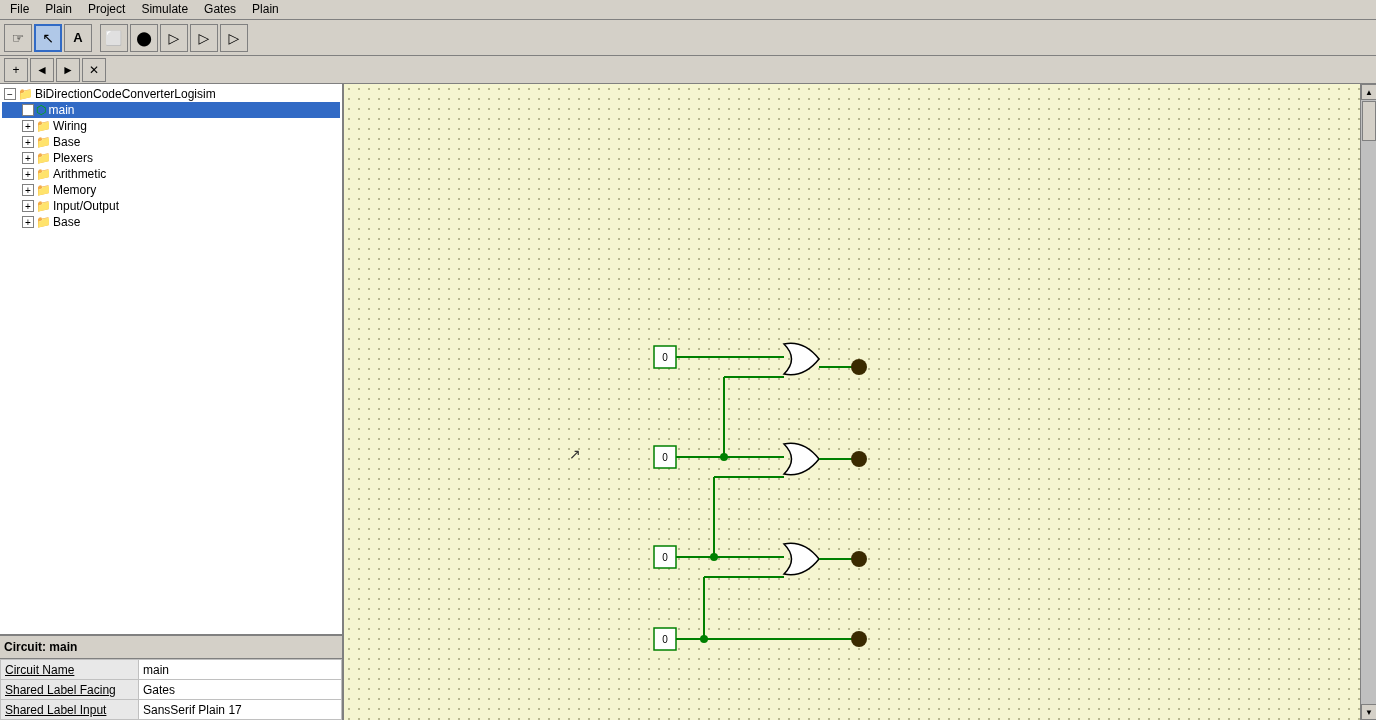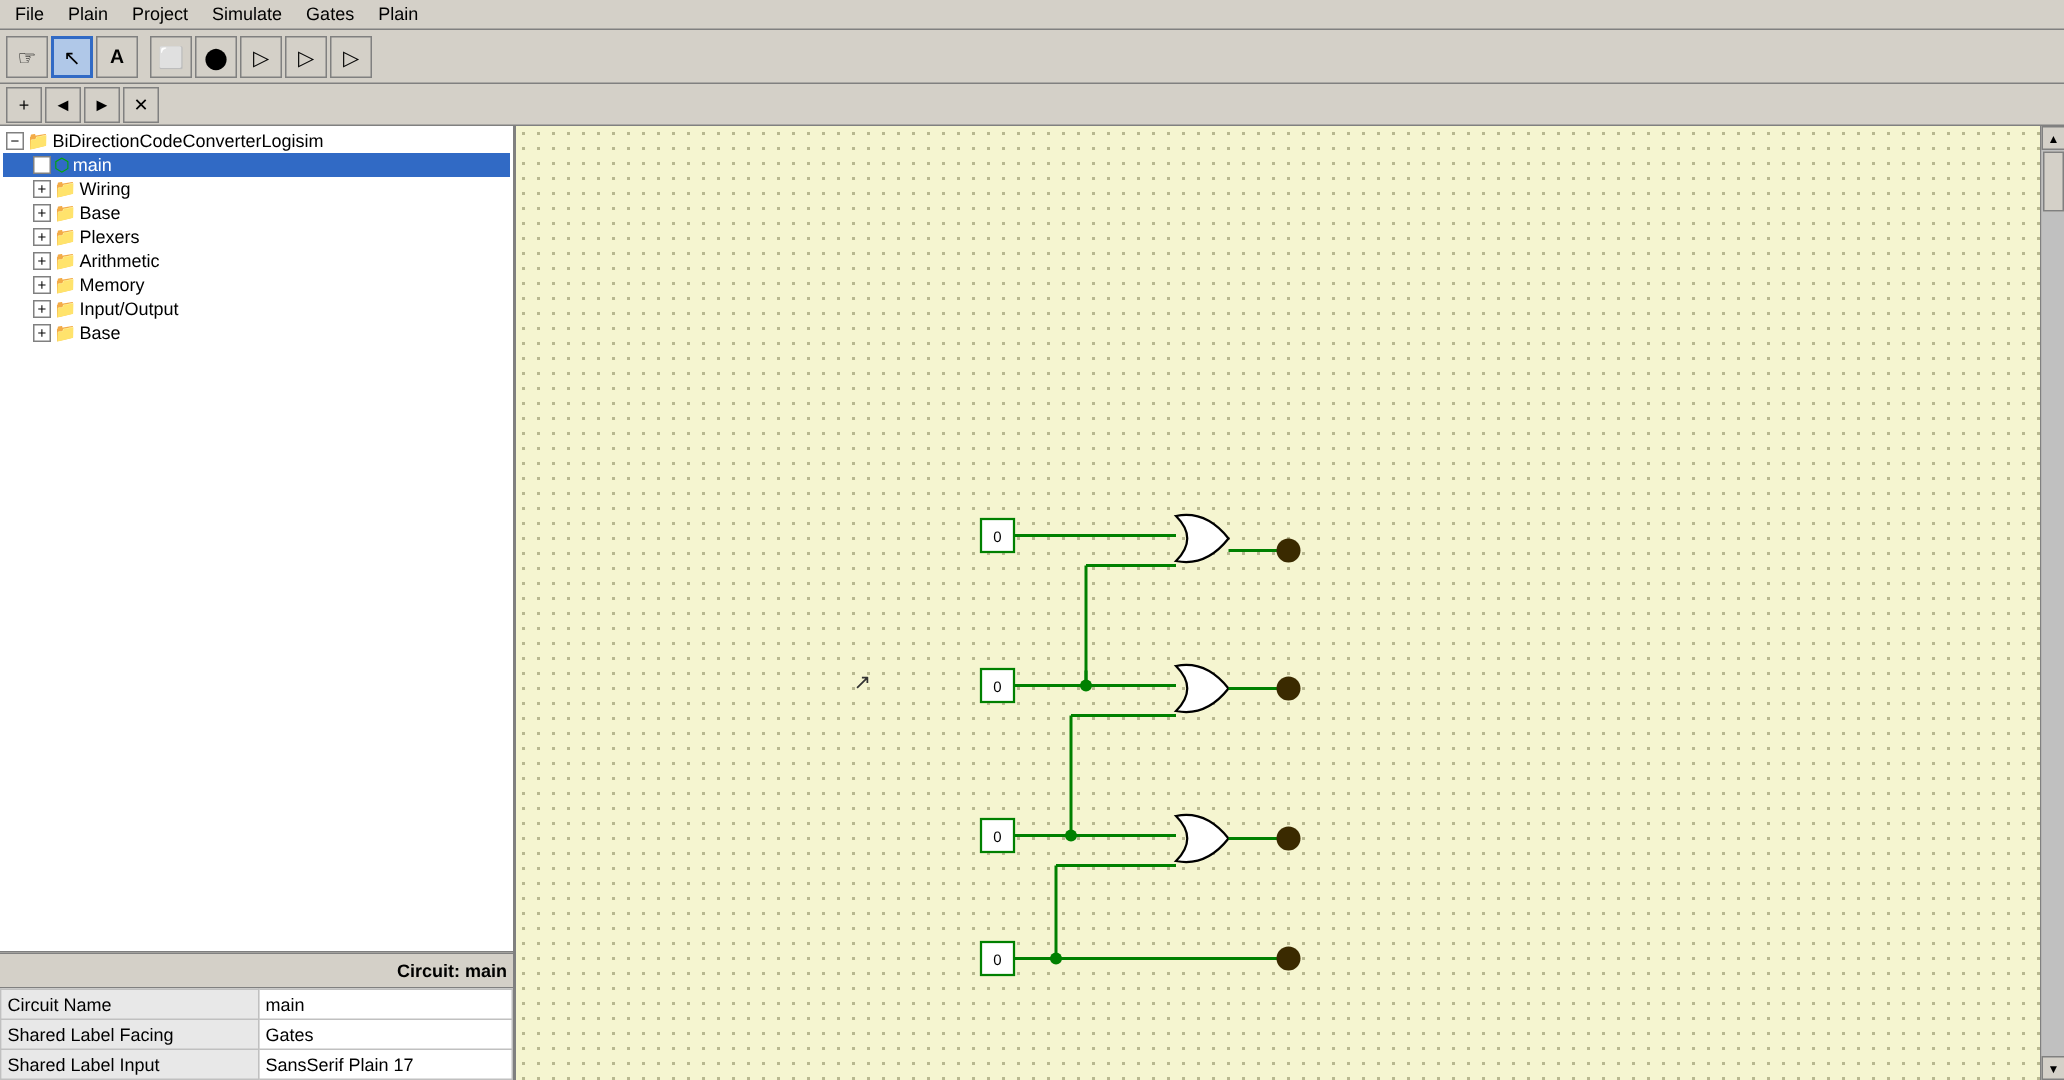--- a/index.html
+++ b/index.html
@@ -117,40 +117,41 @@
     }
     .folder-icon { color: #d4a000; font-size: 12px; }
 
     
     #properties-panel {
       background: #d4d0c8;
       border-top: 1px solid #808080;
     }
     #properties-title {
       background: #d4d0c8;
-      text-align: right;
+      text-align: left;
       font-size: 12px;
       font-weight: bold;
       padding: 4px;
       border-bottom: 1px solid #808080;
     }
     #properties-table {
       width: 100%;
       border-collapse: collapse;
       background: white;
       font-size: 12px;
     }
     #properties-table td {
       border: 1px solid #c0c0c0;
       padding: 2px 4px;
       height: 20px;
     }
     #properties-table td:first-child {
       background: #e8e8e8;
-      width: 172px;
+      width: 138px;
+      text-decoration: underline;
     }
 
     
     #canvas-area {
       flex: 1;
       background: #f5f5d0;
       position: relative;
       overflow: hidden;
     }
 

